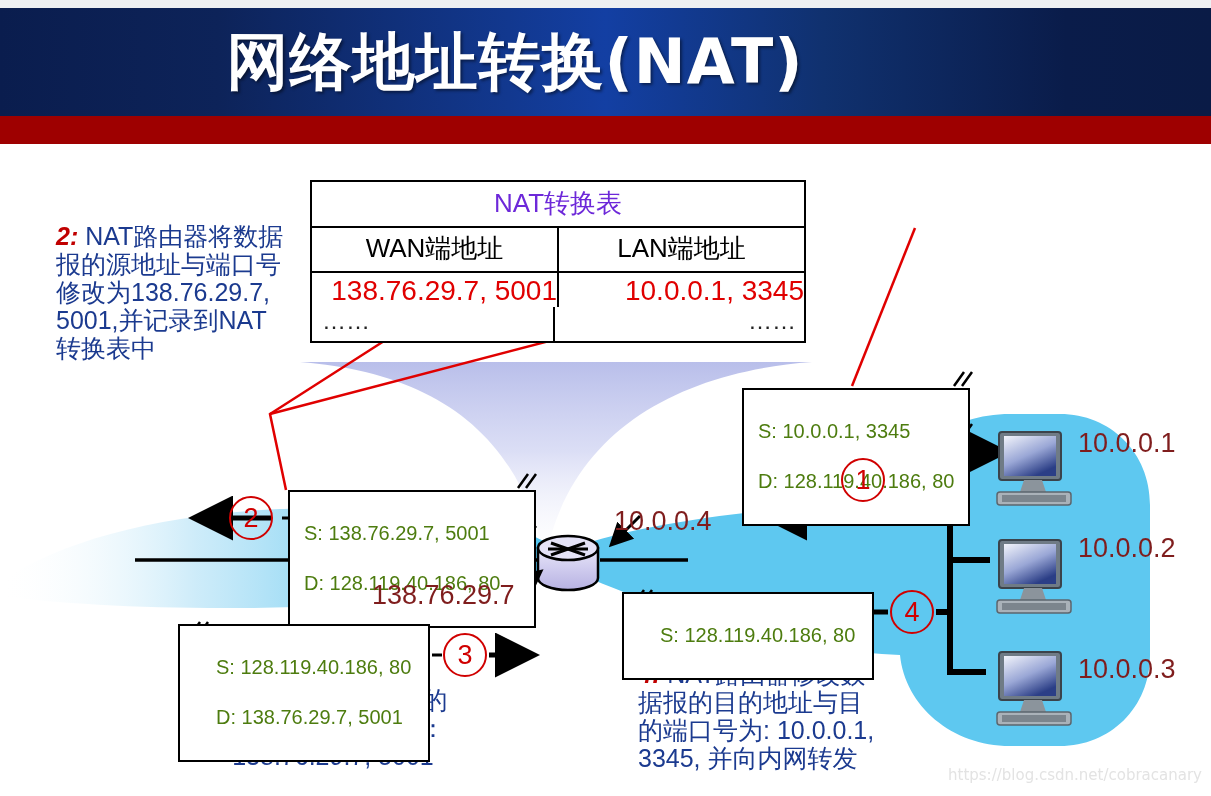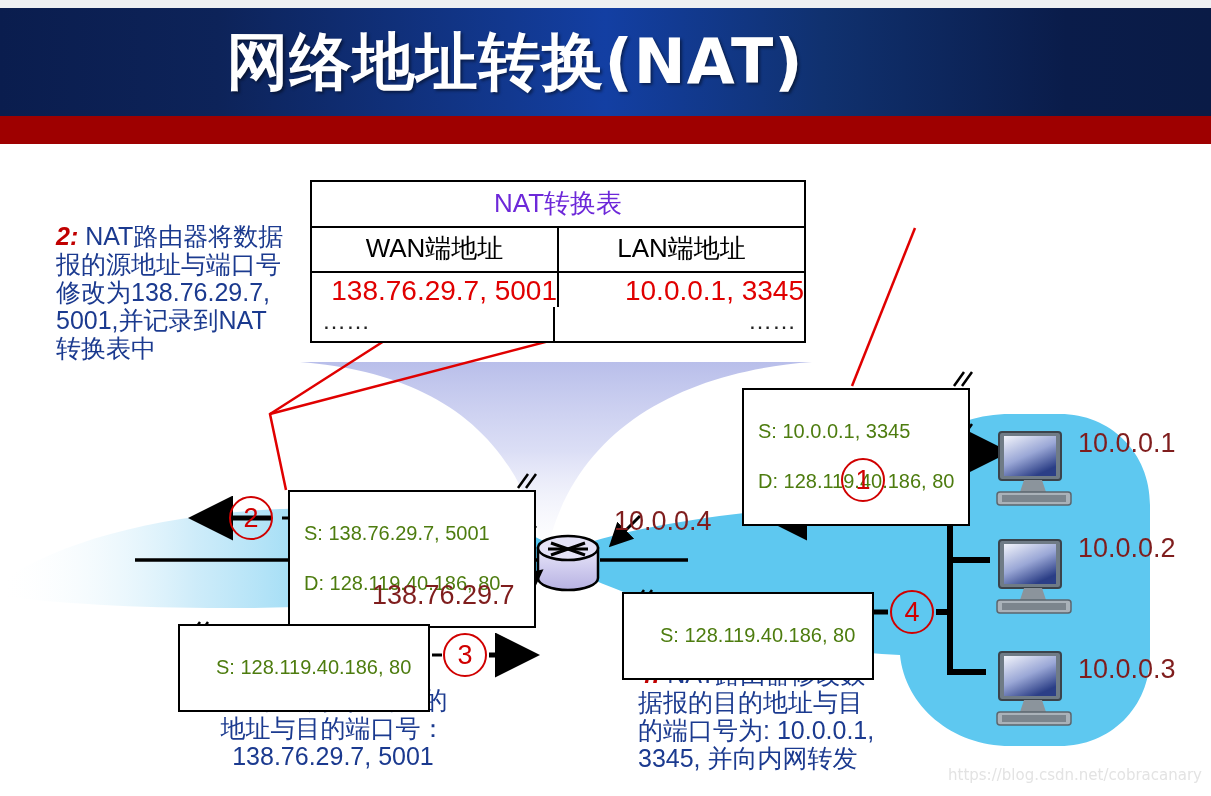--- a/index.html
+++ b/index.html
@@ -248,20 +248,21 @@
   <div class="pkt" id="pkt-1">
     <div>S: 10.0.0.1, 3345</div>
     <div>D: 128.119.40.186, 80</div>
   </div>
   <div class="pkt" id="pkt-2">
     <div>S: 138.76.29.7, 5001</div>
     <div>D: 128.119.40.186, 80</div>
   </div>
   <div class="pkt" id="pkt-3">
     <div>S: 128.119.40.186, 80</div>
+    <div>D: 138.76.29.7, 5001</div>
   </div>
   <div class="pkt" id="pkt-4">
     <div>S: 128.119.40.186, 80</div>
   </div>
 
   <div class="circ" id="circ-1">1</div>
   <div class="circ" id="circ-2">2</div>
   <div class="circ" id="circ-3">3</div>
   <div class="circ" id="circ-4">4</div>
 

